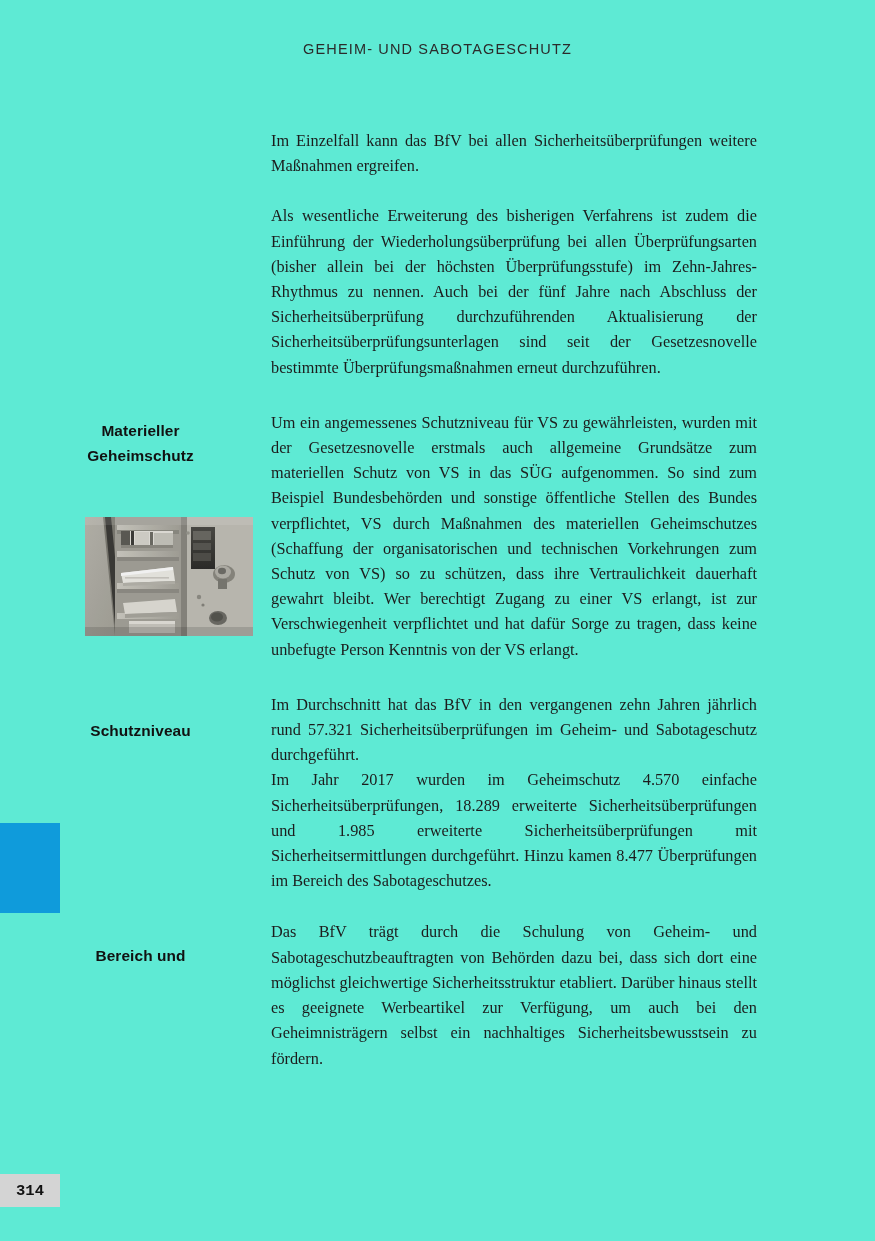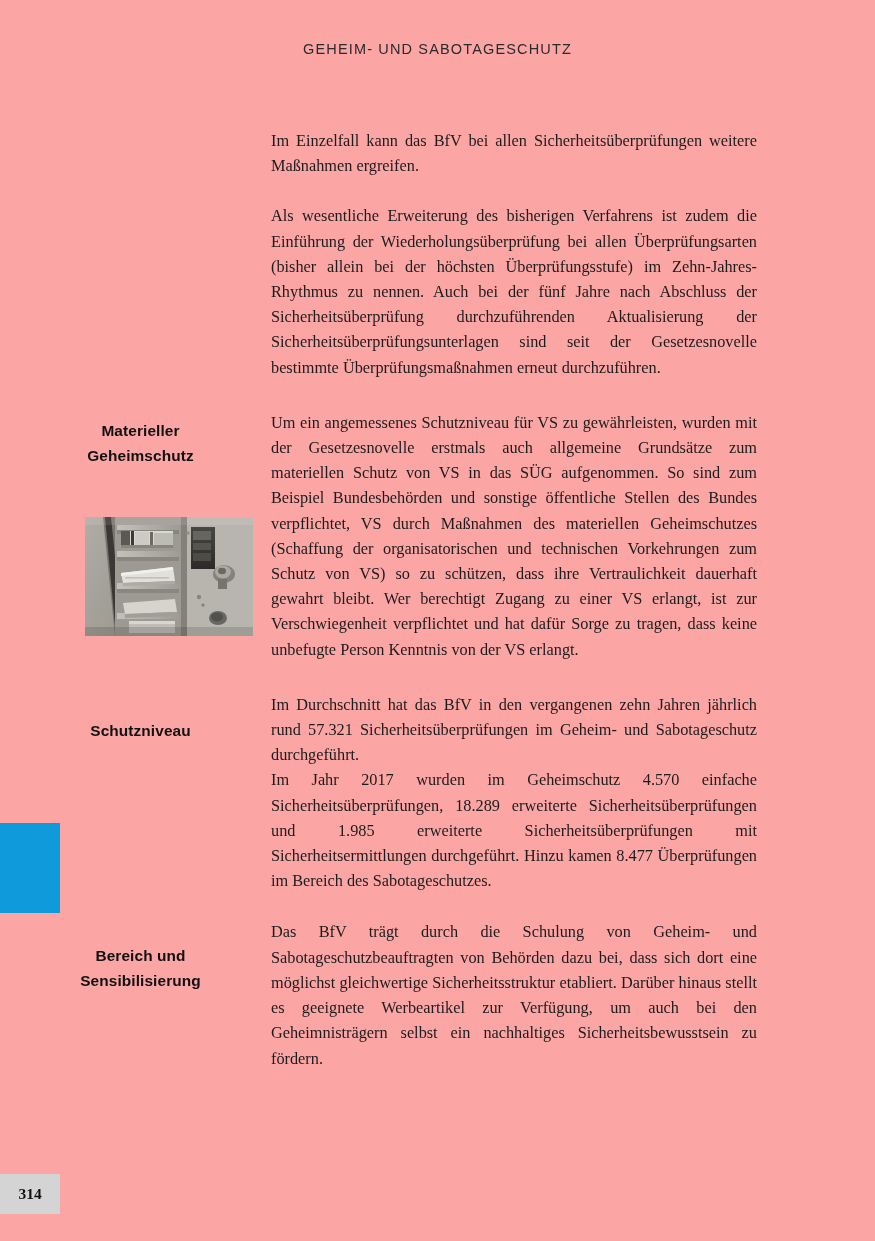--- a/index.html
+++ b/index.html
@@ -12,21 +12,21 @@
     height: 1241px;
     position: relative;
     font-family: "Liberation Serif", serif;
     color: #1a1a1a;
     overflow: hidden;
   }
 
   .page {
     position: absolute;
     inset: 0;
-    background: #fca5a5;
+    background: #5eead4;
   }
 
   
   .running-head {
     position: absolute;
     left: 0;
     right: 0;
     top: 41px;
     text-align: center;
     font-family: "Liberation Sans", sans-serif;
@@ -95,26 +95,26 @@
     height: 90px;
     background: #0f9bdb;
   }
 
   
   .folio {
     position: absolute;
     left: 0;
     top: 1174px;
     width: 60px;
-    height: 40px;
+    height: 33px;
     background: #d4d4d4;
     display: flex;
     align-items: center;
     justify-content: center;
-    font-family: Liberation Serif, serif;
+    font-family: Liberation Mono, monospace;
     font-weight: bold;
     font-size: 15.5px;
     color: #111111;
   }
 </style>
 </head>
 <body>
 
 <div class="page">
 
@@ -124,21 +124,20 @@
     <div>Materieller</div>
     <div>Geheimschutz</div>
   </div>
 
   <div class="marginal" id="margin-entwicklungen">
     <div>Schutzniveau</div>
   </div>
 
   <div class="marginal" id="margin-schulung">
     <div>Bereich und</div>
-    <div>Sensibilisierung</div>
   </div>
 
   <div class="photo">
     <svg width="168" height="119" viewBox="0 0 168 119">
       <defs>
         <linearGradient id="wallG" x1="0" y1="0" x2="1" y2="0.3">
           <stop offset="0" stop-color="#b9b7ae"></stop>
           <stop offset="0.5" stop-color="#a3a198"></stop>
           <stop offset="1" stop-color="#8e8c84"></stop>
         </linearGradient>

